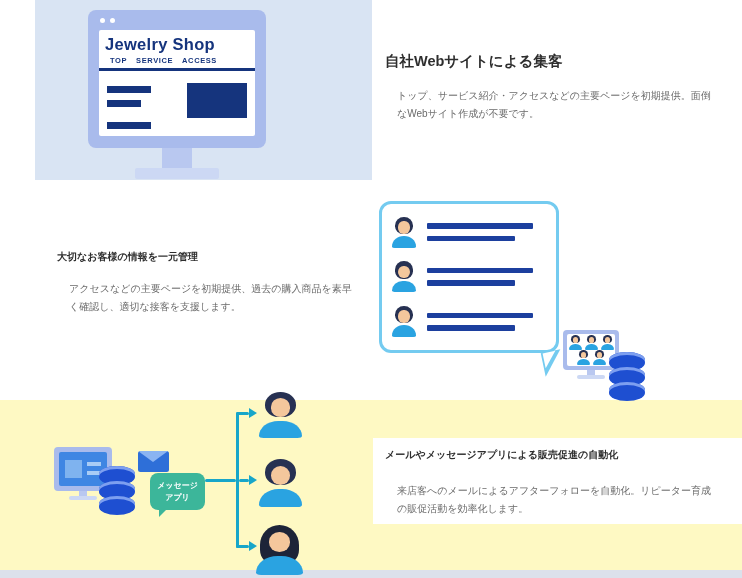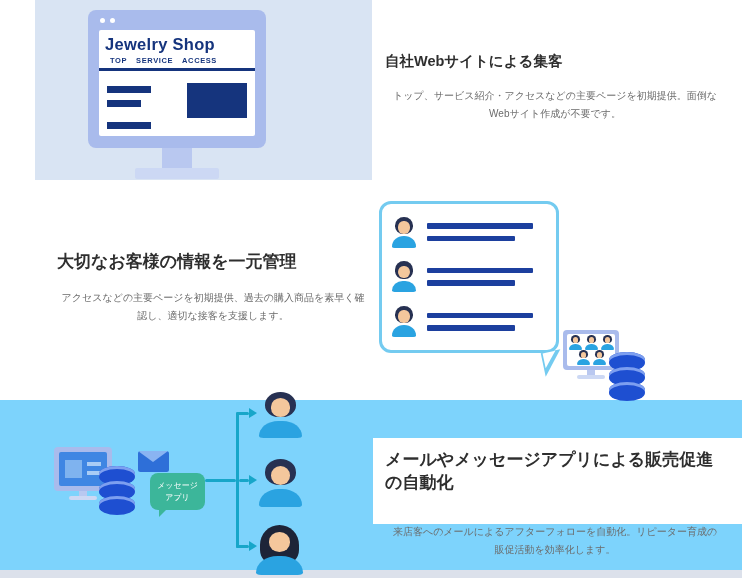--- a/index.html
+++ b/index.html
@@ -1,18 +1,18 @@
 <!DOCTYPE html>
 <html><head>
 <meta charset="utf-8">
 <style>
   html,body{margin:0;padding:0;}
   .page{
     position:relative;width:742px;height:578px;overflow:hidden;
-    background:#7dd3fc;
+    background:#fef9c3;
     font-family:"Liberation Sans","DejaVu Sans",sans-serif;
   }
   .bg{position:absolute;}
   .bg.white{background:#ffffff;}
   .bg.blue{background:#d9e4f3;}
   .bg.footer{background:#dce1eb;}
 
   
   .monitor{position:absolute;}
   .m-frame{position:absolute;background:#a9bbec;border-radius:8px;}
@@ -21,23 +21,23 @@
   .site-name{margin:5px 0 0 6px;font-size:16.5px;font-weight:bold;color:#15347d;letter-spacing:.3px;}
   .site-nav{display:flex;gap:9px;margin:2px 0 0 11px;font-size:7.5px;font-weight:bold;color:#15347d;letter-spacing:.6px;}
   .site-rule{height:2.5px;background:#15347d;margin-top:3px;}
   .nb{position:absolute;background:#15347d;}
   .m-neck{position:absolute;background:#b9c8f0;}
   .m-base{position:absolute;background:#ccd8f4;border-radius:2px;}
 
   
   .feature{position:absolute;}
   .feature h2{margin:0 0 16px 0;font-weight:bold;color:#2e2e2e;}
-  .feature p{margin:3px;font-size:10px;line-height:1.75;color:#6b6b6b;text-align:center;}
+  .feature p{margin:12px;font-size:10px;line-height:1.75;color:#6b6b6b;}
   .f1 h2{font-size:14.5px;}
-  .f2 h2,.f3 h2{font-size:17px;}
+  .f2 h2,.f3 h2{font-size:10px;}
 
   
   .person{position:absolute;}
   .person.rel{position:relative;}
   .person i{position:absolute;display:block;}
   .person .hair{top:0;left:16%;width:68%;height:55%;background:#273152;border-radius:50% 50% 45% 45%;}
   .person.long .hair{top:0;left:10%;width:80%;height:80%;border-radius:50% 50% 38% 38%;background:#1d2438;}
   .person .face{top:14%;left:28%;width:44%;height:40%;background:#f4c79c;border-radius:48%;}
   .person .body{bottom:0;left:2%;width:96%;height:38%;background:#2aa3e1;border-radius:50% 50% 12% 12%/95% 95% 14% 14%;}
 
@@ -60,21 +60,21 @@
         margin-top:-12%;box-shadow:inset 0 3px 0 #7d9ff0;}
   .db i:first-child{margin-top:0;}
 
   
   .envelope{position:absolute;background:#2e6fd8;border-radius:2.5px;overflow:hidden;}
   .envelope:before{content:"";position:absolute;left:0;top:0;width:0;height:0;
      border-left:15.5px solid transparent;border-right:15.5px solid transparent;border-top:11px solid #8ab4f2;}
 
   
   .chat-bubble{position:absolute;background:#3cb69a;border-radius:8px;color:#fff;
-     font-size:8px;font-weight:normal;text-align:center;display:flex;flex-direction:column;
+     font-size:8px;font-weight:bold;text-align:center;display:flex;flex-direction:column;
      justify-content:center;line-height:1.4;}
   .chat-bubble:after{content:"";position:absolute;left:9px;bottom:-7px;width:0;height:0;
      border-top:9px solid #3cb69a;border-right:9px solid transparent;}
   .chat-bubble span{display:block;}
 
   
   .al{position:absolute;background:#17a6c9;border-radius:2px;}
   .ah{position:absolute;width:0;height:0;border-left:8px solid #17a6c9;
       border-top:5.5px solid transparent;border-bottom:5.5px solid transparent;}
 </style>
@@ -246,17 +246,17 @@
       <i class="face"></i>
       <i class="body"></i>
   </div>
   <div class="person long" style="left:255px;top:525px;width:49px;height:50px">
     <i class="hair"></i>
       <i class="face"></i>
       <i class="body"></i>
   </div>
 
   <div class="feature f3" style="left:385px;top:448px;width:340px">
-    <h2 style="margin-bottom:29px">メールやメッセージアプリによる販売促進の自動化</h2>
+    <h2 style="margin-bottom:20px">メールやメッセージアプリによる販売促進の自動化</h2>
     <p>来店客へのメールによるアフターフォローを自動化。リピーター育成の販促活動を効率化します。</p>
   </div>
 
 </div>
 
 </body></html>

